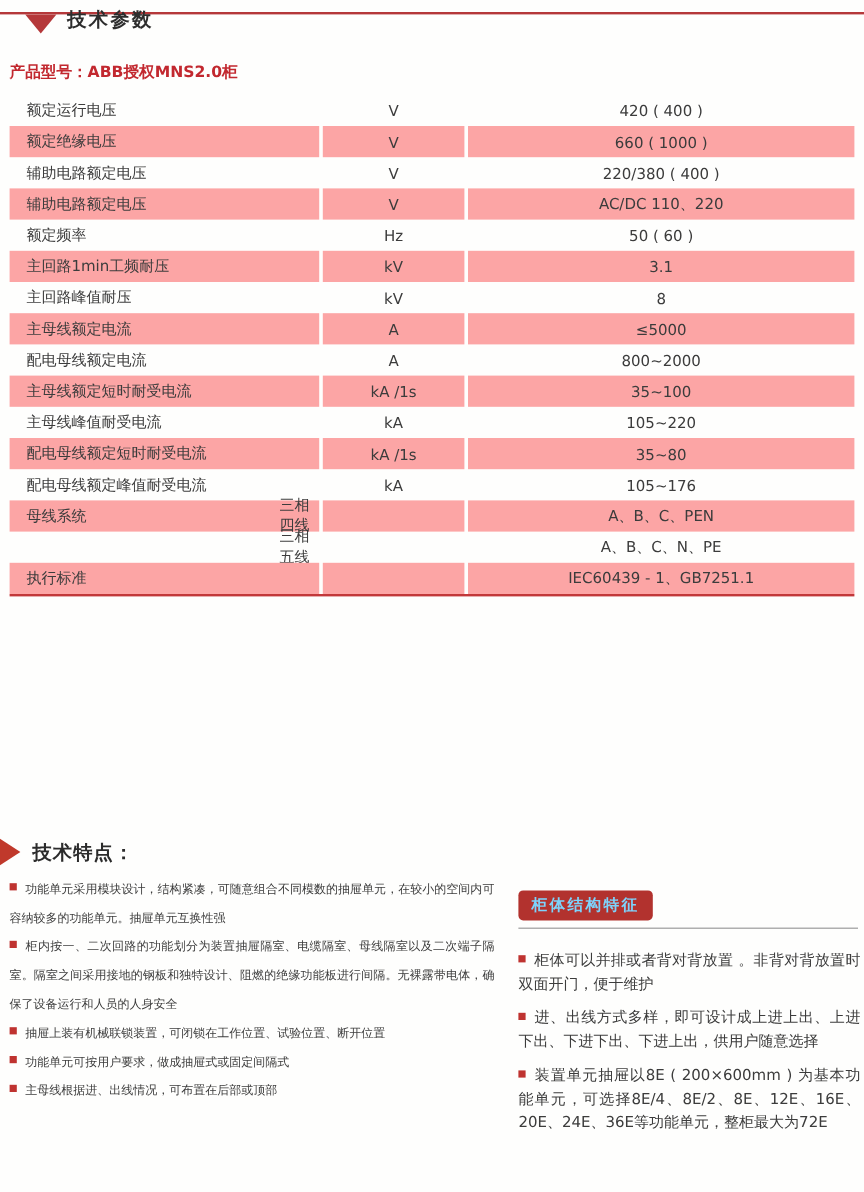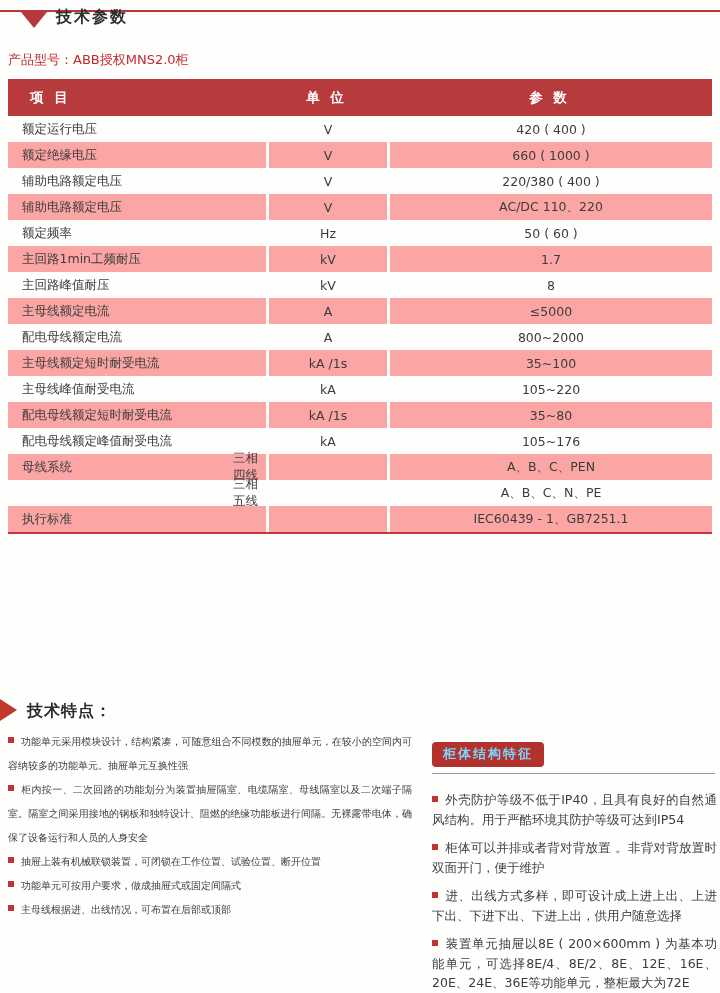--- a/index.html
+++ b/index.html
@@ -17,21 +17,21 @@
     position:absolute; top:12px; left:21px; width:0; height:0;
     border-left:13px solid transparent; border-right:13px solid transparent;
     border-top:16px solid #b5383a;
   }
   .page-title {
     position:absolute; top:7px; left:56px;
     font-size:16px; font-weight:bold; color:#2d2d2d; letter-spacing:2px;
   }
   .product-model {
     position:absolute; top:51px; left:8px;
-    font-size:13px; font-weight:normal; color:#c2282f;
+    font-size:13px; font-weight:bold; color:#c2282f;
   }
   
   .param-table { position:absolute; top:79px; left:8px; width:704px; border-bottom:2px solid #c2383a; }
   .thead { display:flex; height:37px; background:#b73a3c; color:#fff; align-items:center; font-size:13.5px; font-weight:bold; }
   .th1 { width:258px; padding-left:22px; letter-spacing:3px; }
   .th2 { width:121px; text-align:center; letter-spacing:3px; }
   .th3 { width:325px; text-align:center; letter-spacing:3px; }
   .trow { display:flex; height:26px; font-size:12.5px;justify-content:center; }
   .cell { display:flex; align-items:center; }
   .c1 { width:258px; padding-left:14px; position:relative; }
@@ -67,25 +67,20 @@
 </style>
 </head>
 <body>
 
 <div class="top-rule"></div>
 <div class="tri-down"></div>
 <div class="page-title">技术参数</div>
 <div class="product-model">产品型号：ABB授权MNS2.0柜</div>
 
 <div class="param-table">
-  <div class="thead">
-    <div class="th1">项 目</div>
-    <div class="th2">单 位</div>
-    <div class="th3">参 数</div>
-  </div>
   <div>
       <div class="trow">
     <div class="cell c1">
       <span>额定运行电压</span>
 
     </div>
     <div class="cell c2">V</div>
     <div class="cell c3">420 ( 400 )</div>
   </div>
       <div class="trow pink">
@@ -119,21 +114,21 @@
     </div>
     <div class="cell c2">Hz</div>
     <div class="cell c3">50 ( 60 )</div>
   </div>
       <div class="trow pink">
     <div class="cell c1">
       <span>主回路1min工频耐压</span>
 
     </div>
     <div class="cell c2">kV</div>
-    <div class="cell c3">1.7</div>
+    <div class="cell c3">3.1</div>
   </div>
       <div class="trow">
     <div class="cell c1">
       <span>主回路峰值耐压</span>
 
     </div>
     <div class="cell c2">kV</div>
     <div class="cell c3">8</div>
   </div>
       <div class="trow pink">
@@ -219,18 +214,17 @@
     <p><span class="bullet-sq"></span><span>柜内按一、二次回路的功能划分为装置抽屉隔室、电缆隔室、母线隔室以及二次端子隔室。隔室之间采用接地的钢板和独特设计、阻燃的绝缘功能板进行间隔。无裸露带电体，确保了设备运行和人员的人身安全</span></p>
     <p><span class="bullet-sq"></span><span>抽屉上装有机械联锁装置，可闭锁在工作位置、试验位置、断开位置</span></p>
     <p><span class="bullet-sq"></span><span>功能单元可按用户要求，做成抽屉式或固定间隔式</span></p>
     <p><span class="bullet-sq"></span><span>主母线根据进、出线情况，可布置在后部或顶部</span></p>
   </div>
 
 <div class="right-col">
   <span class="badge">柜体结构特征</span>
   <hr class="badge-rule">
   <div>
-      <p><span class="bullet-sq"></span><span>外壳防护等级不低于IP40，且具有良好的自然通风结构。用于严酷环境其防护等级可达到IP54</span></p>
       <p><span class="bullet-sq"></span><span>柜体可以并排或者背对背放置 。非背对背放置时双面开门，便于维护</span></p>
       <p><span class="bullet-sq"></span><span>进、出线方式多样，即可设计成上进上出、上进下出、下进下出、下进上出，供用户随意选择</span></p>
       <p><span class="bullet-sq"></span><span>装置单元抽屉以8E ( 200×600mm ) 为基本功能单元，可选择8E/4、8E/2、8E、12E、16E、20E、24E、36E等功能单元，整柜最大为72E</span></p>
     </div>
 </div>
 
 </body></html>

